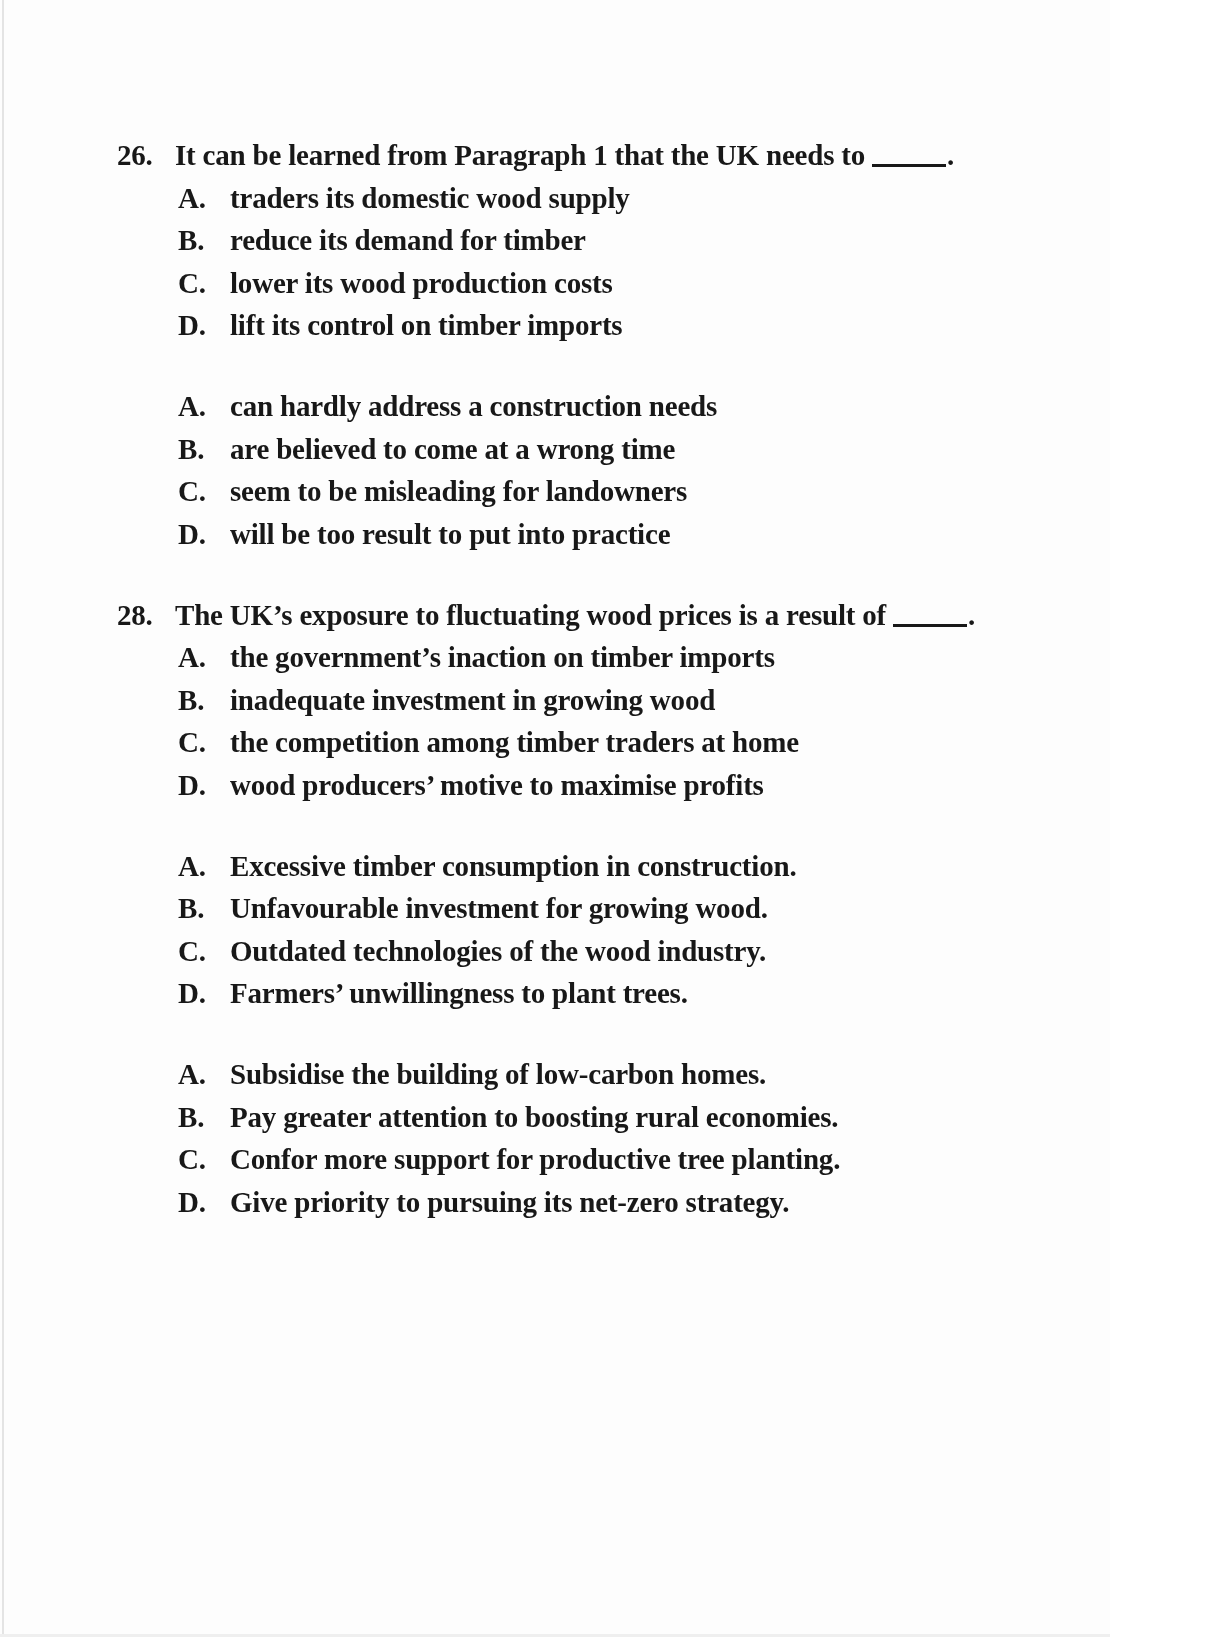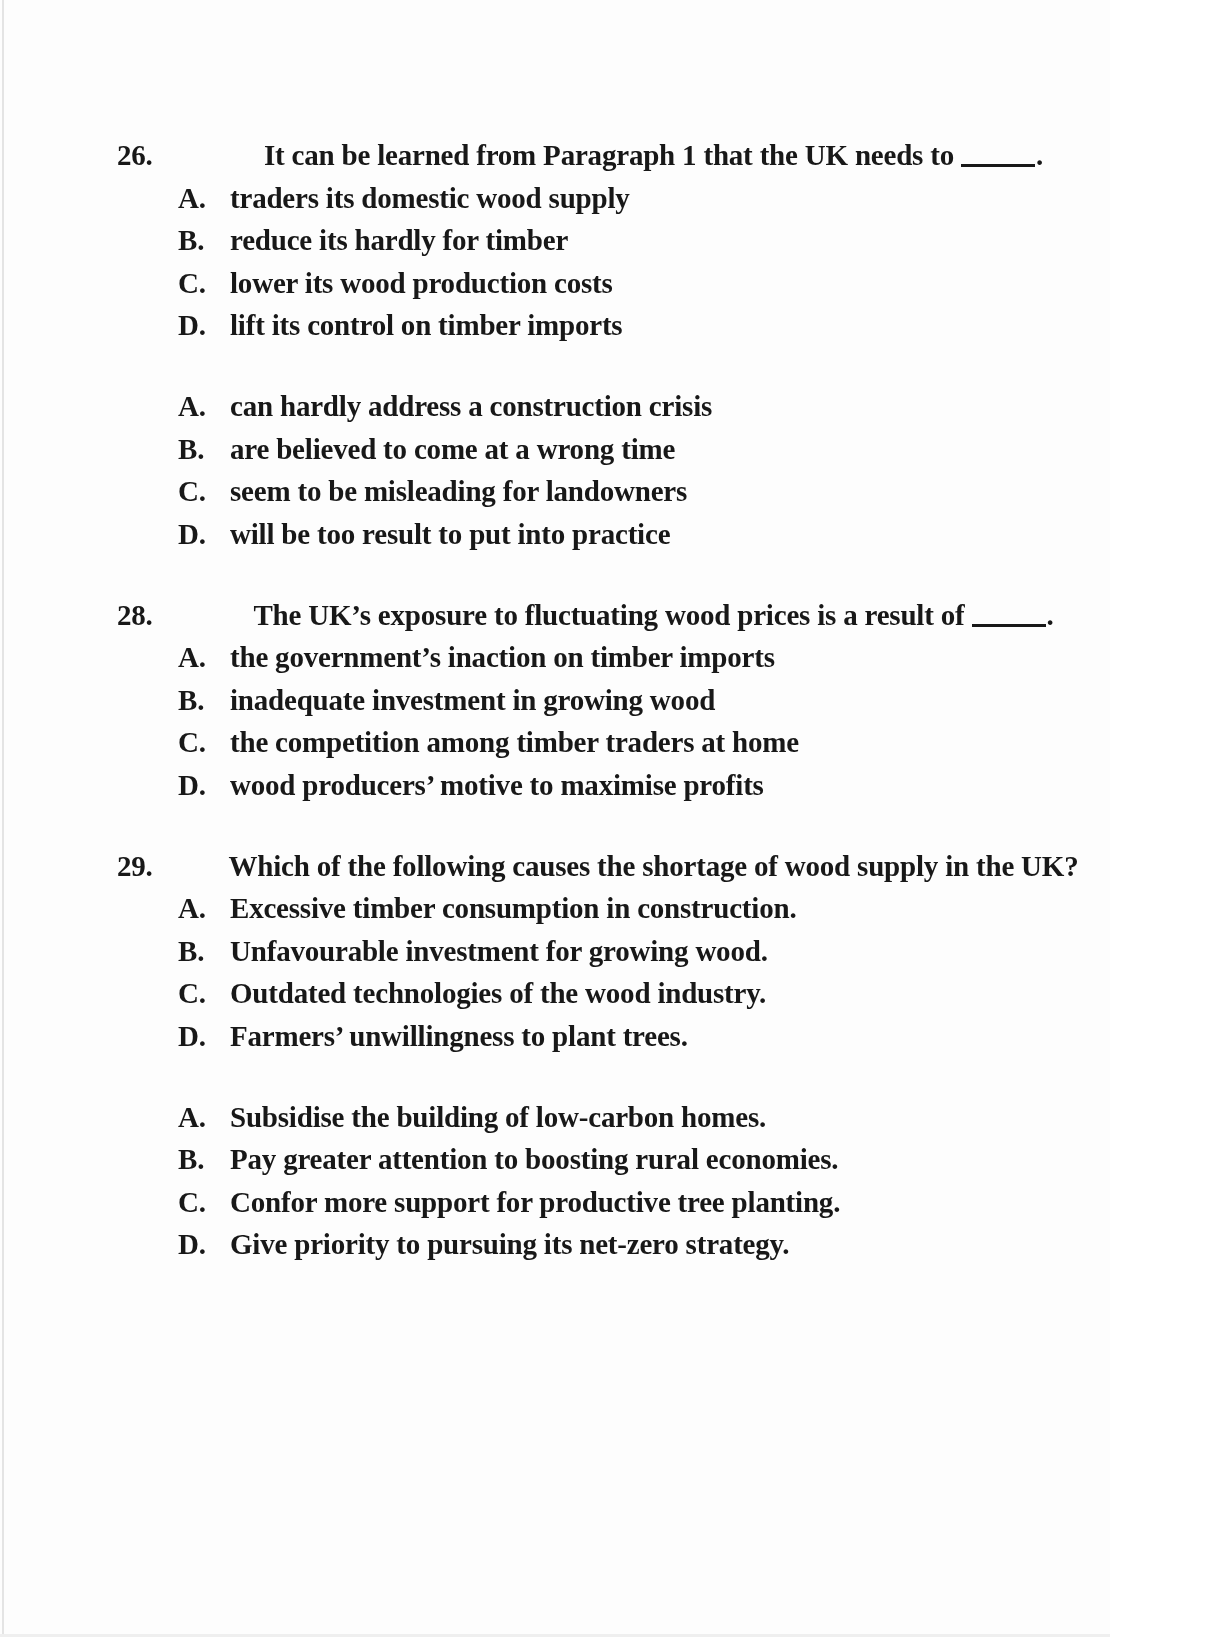--- a/index.html
+++ b/index.html
@@ -31,21 +31,21 @@
     background: #efefef;
   }
   .content {
     position: absolute;
     left: 117px; top: 134px;
     width: 1015px;
   }
   .question { margin-bottom: 38.5px; }
   .q-head { display: flex; align-items: baseline; }
   .q-num { flex: 0 0 58px; }
-  .q-stem { flex: 1; text-align: center; }
+  .q-stem { flex: 1; }
   .opt { display: flex; align-items: baseline; margin-left: 61px; }
   .opt-letter { flex: 0 0 52px; }
   .opt-text { flex: 1; }
   .blank {
     display: inline-block;
     width: 74px; height: 3px;
     border-bottom: 3px solid #181818;
     transform: translateY(2px);
     margin-left: 7px; margin-right: 1px;
   }
@@ -63,36 +63,36 @@
       <div class="q-head">
         <span class="q-num">26.</span>
         <div class="q-stem"><span>It can be learned from Paragraph 1 that the UK needs to</span><span class="blank"></span><span>.</span></div>
       </div>
       <div class="opt">
         <span class="opt-letter">A.</span>
         <span class="opt-text">traders its domestic wood supply</span>
       </div>
       <div class="opt">
         <span class="opt-letter">B.</span>
-        <span class="opt-text">reduce its hardly for timber</span>
+        <span class="opt-text">reduce its demand for timber</span>
       </div>
       <div class="opt">
         <span class="opt-letter">C.</span>
         <span class="opt-text">lower its wood production costs</span>
       </div>
       <div class="opt">
         <span class="opt-letter">D.</span>
         <span class="opt-text">lift its control on timber imports</span>
       </div>
     </section>
 
     <section class="question">
       <div class="opt">
         <span class="opt-letter">A.</span>
-        <span class="opt-text">can hardly address a construction crisis</span>
+        <span class="opt-text">can hardly address a construction needs</span>
       </div>
       <div class="opt">
         <span class="opt-letter">B.</span>
         <span class="opt-text">are believed to come at a wrong time</span>
       </div>
       <div class="opt">
         <span class="opt-letter">C.</span>
         <span class="opt-text">seem to be misleading for landowners</span>
       </div>
       <div class="opt">
@@ -118,24 +118,20 @@
         <span class="opt-letter">C.</span>
         <span class="opt-text">the competition among timber traders at home</span>
       </div>
       <div class="opt">
         <span class="opt-letter">D.</span>
         <span class="opt-text">wood producers’ motive to maximise profits</span>
       </div>
     </section>
 
     <section class="question">
-      <div class="q-head">
-        <span class="q-num">29.</span>
-        <div class="q-stem"><span>Which of the following causes the shortage of wood supply in the UK?</span></div>
-      </div>
       <div class="opt">
         <span class="opt-letter">A.</span>
         <span class="opt-text">Excessive timber consumption in construction.</span>
       </div>
       <div class="opt">
         <span class="opt-letter">B.</span>
         <span class="opt-text">Unfavourable investment for growing wood.</span>
       </div>
       <div class="opt">
         <span class="opt-letter">C.</span>

